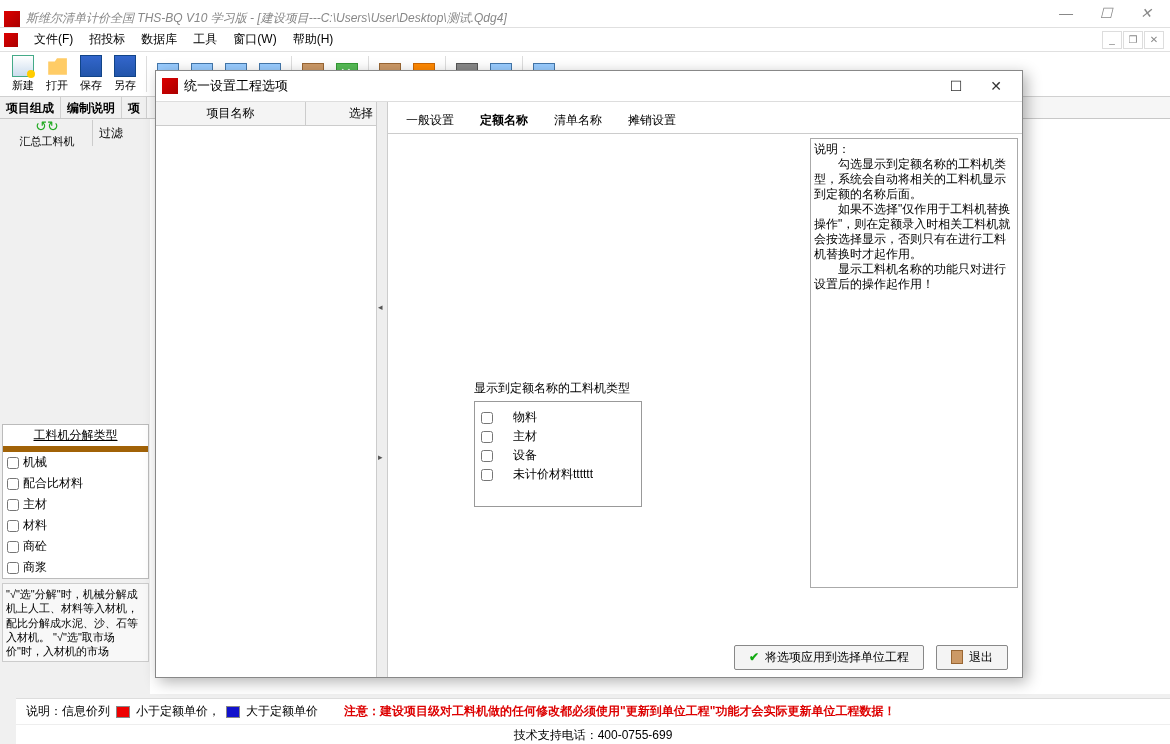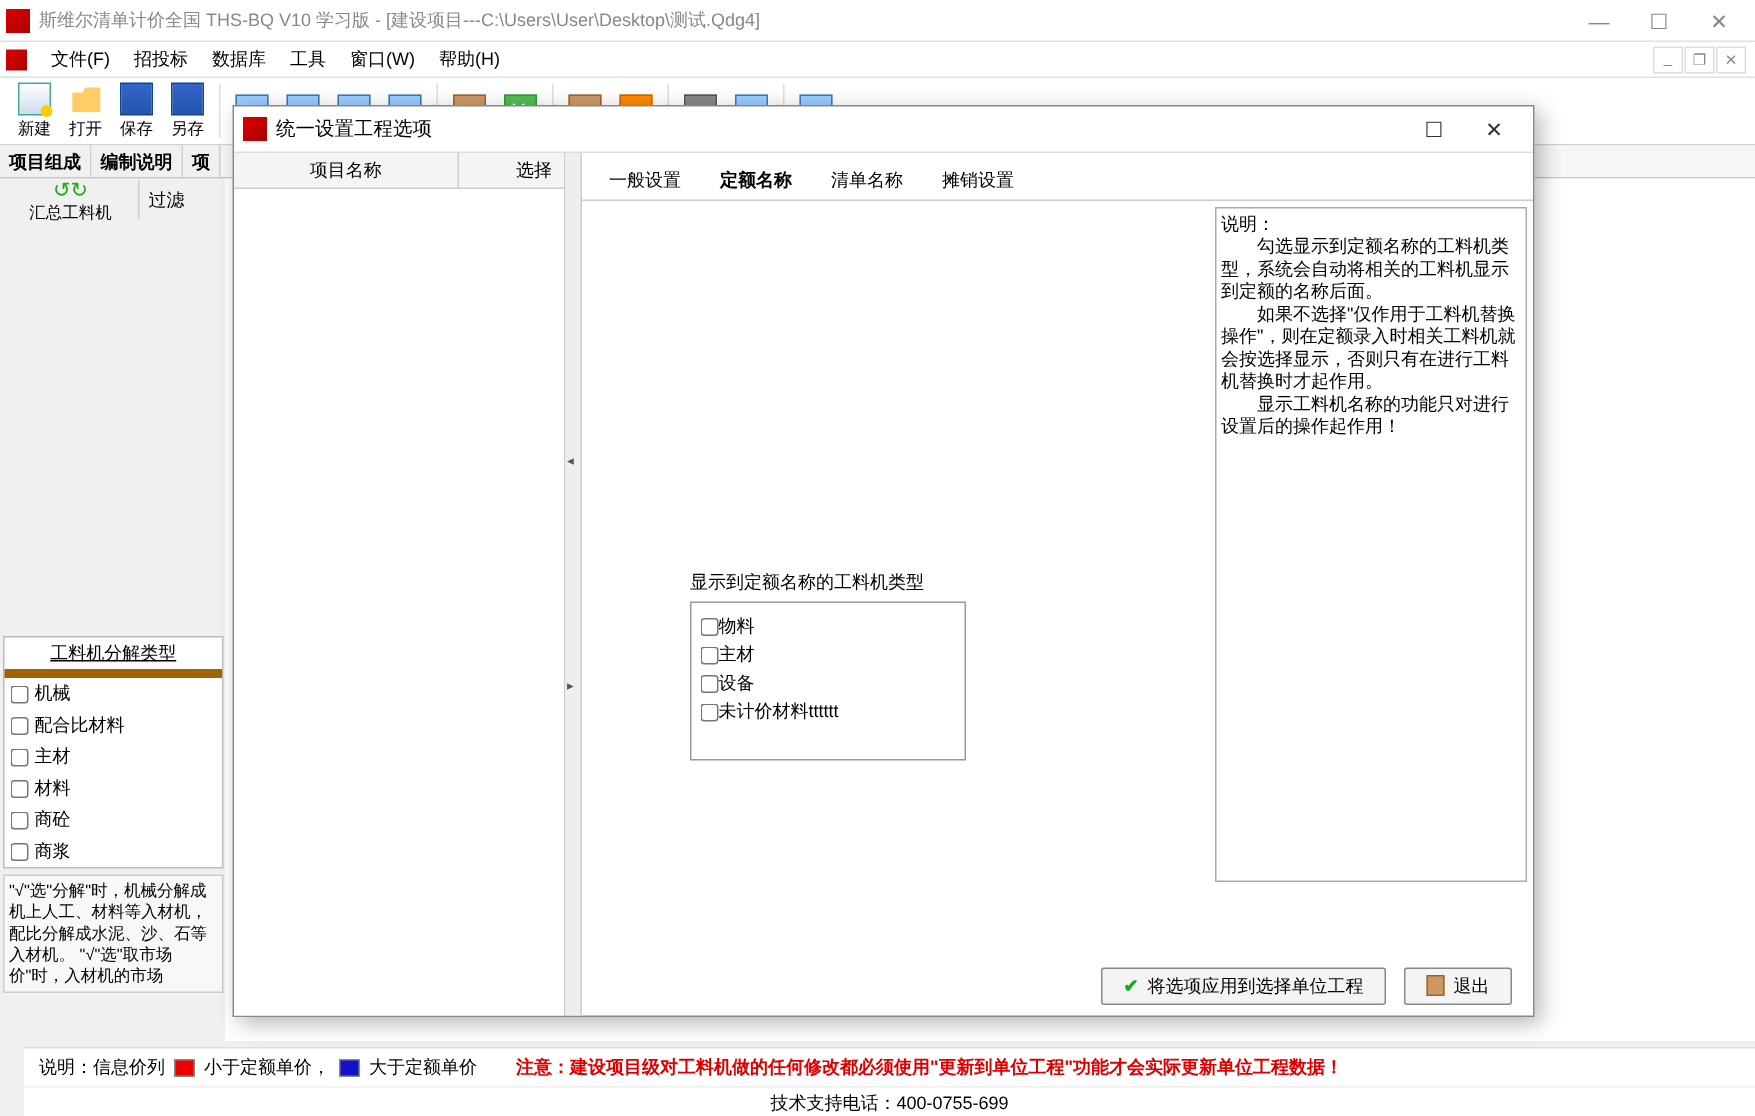--- a/index.html
+++ b/index.html
@@ -9,23 +9,24 @@
   background: #f0f0f0;
   width: 1170px;
   height: 744px;
   overflow: hidden;
   position: relative;
 }
 .titlebar {
   height: 28px;
   background: #fff;
   display: flex;
-  align-items: center;
+  align-items: flex-end;
   padding: 0 4px;
   border-bottom: 1px solid #e0e0e0;
+  font-style: italic;
 }
 .titlebar .app-icon {
   width: 16px; height: 16px;
   background: linear-gradient(135deg,#d00,#a00);
   margin-right: 6px;
 }
 .titlebar .title { color: #888; flex: 1; font-size: 12px; white-space: nowrap; }
 .winbtns { display: flex; }
 .winbtn {
   width: 40px; height: 28px;
@@ -138,44 +139,44 @@
 }
 .dlg-title .app-icon { width:16px; height:16px; background:linear-gradient(135deg,#d00,#a00); margin-right:6px;}
 .dlg-title .t { flex:1; font-size:13px;}
 .dlg-title .wbtn { width:40px; height:28px; display:flex; align-items:center; justify-content:center; font-size:14px; color:#333;}
 .dlg-body { flex:1; display:flex; border-top:1px solid #ddd;}
 .dlg-left {
   width:221px; border-right:1px solid #ccc; display:flex; flex-direction:column;
 }
 .dlg-left .hdr { display:flex; border-bottom:1px solid #ccc; background:#f4f4f4;}
 .dlg-left .hdr .c1 { flex:1; text-align:center; padding:3px; border-right:1px solid #ccc;}
-.dlg-left .hdr .c2 { width:40px; text-align:center; padding:3px;margin-left:30px;}
+.dlg-left .hdr .c2 { width:40px; text-align:right; padding:3px;margin-left:30px;}
 .dlg-left .body { flex:1; background:#fff;}
 .vsplit {
   width:11px; background:#eee; border-right:1px solid #ccc; position:relative;
 }
 .vsplit .tri { position:absolute; left:1px; font-size:9px; color:#555;}
 .dlg-right { flex:1; display:flex; flex-direction:column;}
 .dlg-tabs { display:flex; border-bottom:1px solid #ccc; padding:6px 8px 0;}
 .dlg-tab { padding:4px 10px; margin-right:6px; }
 .dlg-tab.active { font-weight:bold; }
 .dlg-content { flex:1; position:relative;}
 .explain {
   position:absolute; right:4px; top:4px; width:208px; height:450px;
   border:1px solid #aaa; padding:3px; font-size:12px; line-height:1.25;
   background:#fff; overflow:hidden;
 }
 .center-g {
-  position:absolute; left:72px; top:246px; width:184px;
+  position:absolute; left:86px; top:246px; width:168px;
 }
 .center-g .glabel { margin-bottom:4px;}
 .center-g .gbox {
   border:1px solid #999; background:#fff; padding:6px 4px; height:106px;
 }
-.center-g .cline { display:flex; align-items:center; gap:0; padding:1px 2px;}
+.center-g .cline { display:flex; align-items:center; gap:20px; padding:1px 2px;}
 .dlg-foot {
   height:40px; display:flex; justify-content:flex-end; align-items:center;
   padding:0 14px; gap:12px;
 }
 .btn {
   border:1px solid #888; background:#f4f4f4; padding:3px 14px;
   display:flex; align-items:center; gap:6px; border-radius:2px;
   font-size:12px;
 }
 .btn .chk { color:#1a1; font-weight:bold;}

